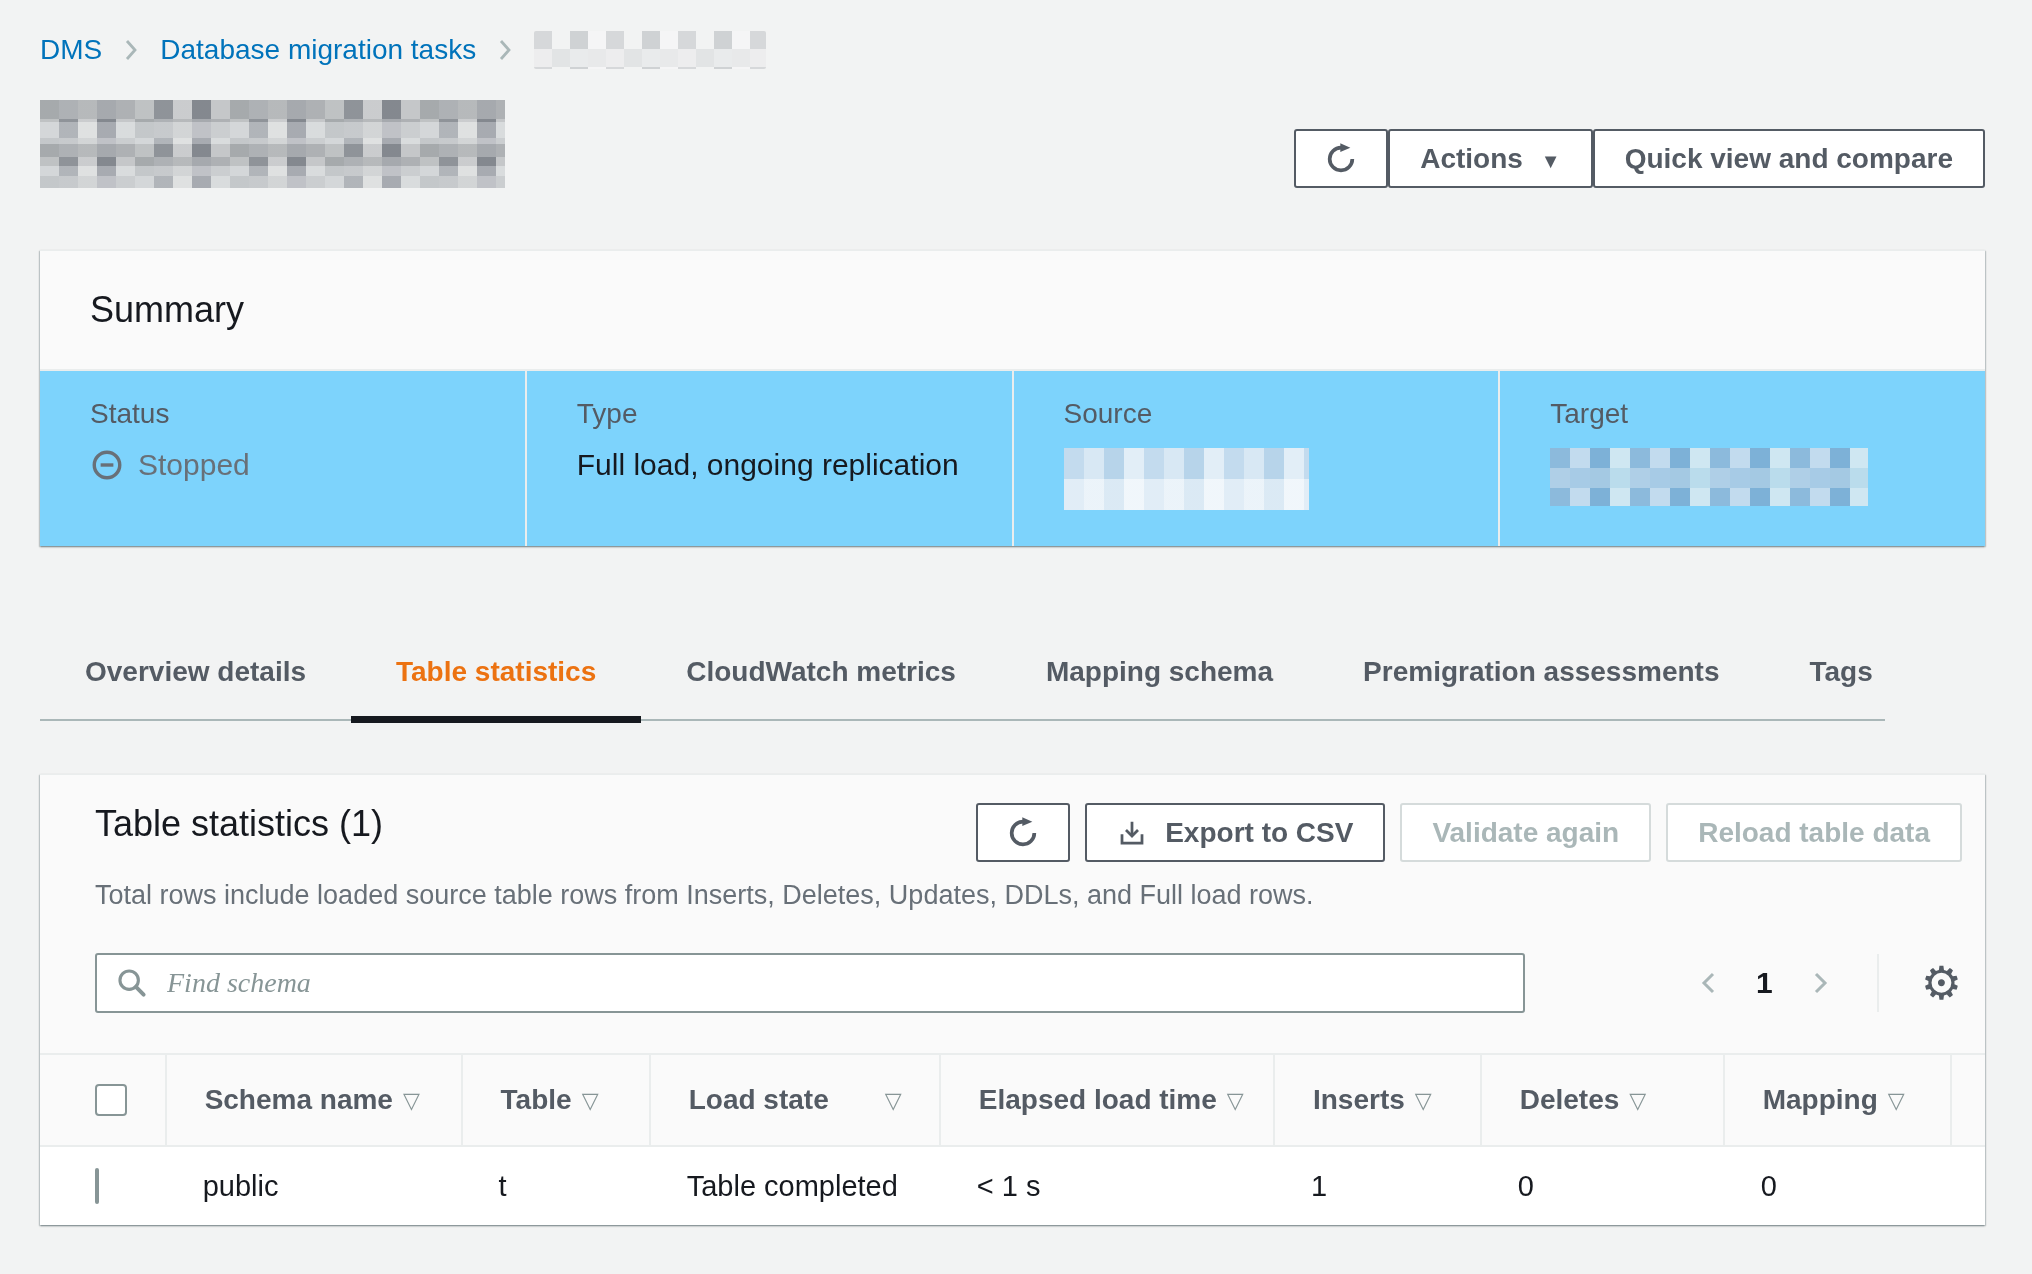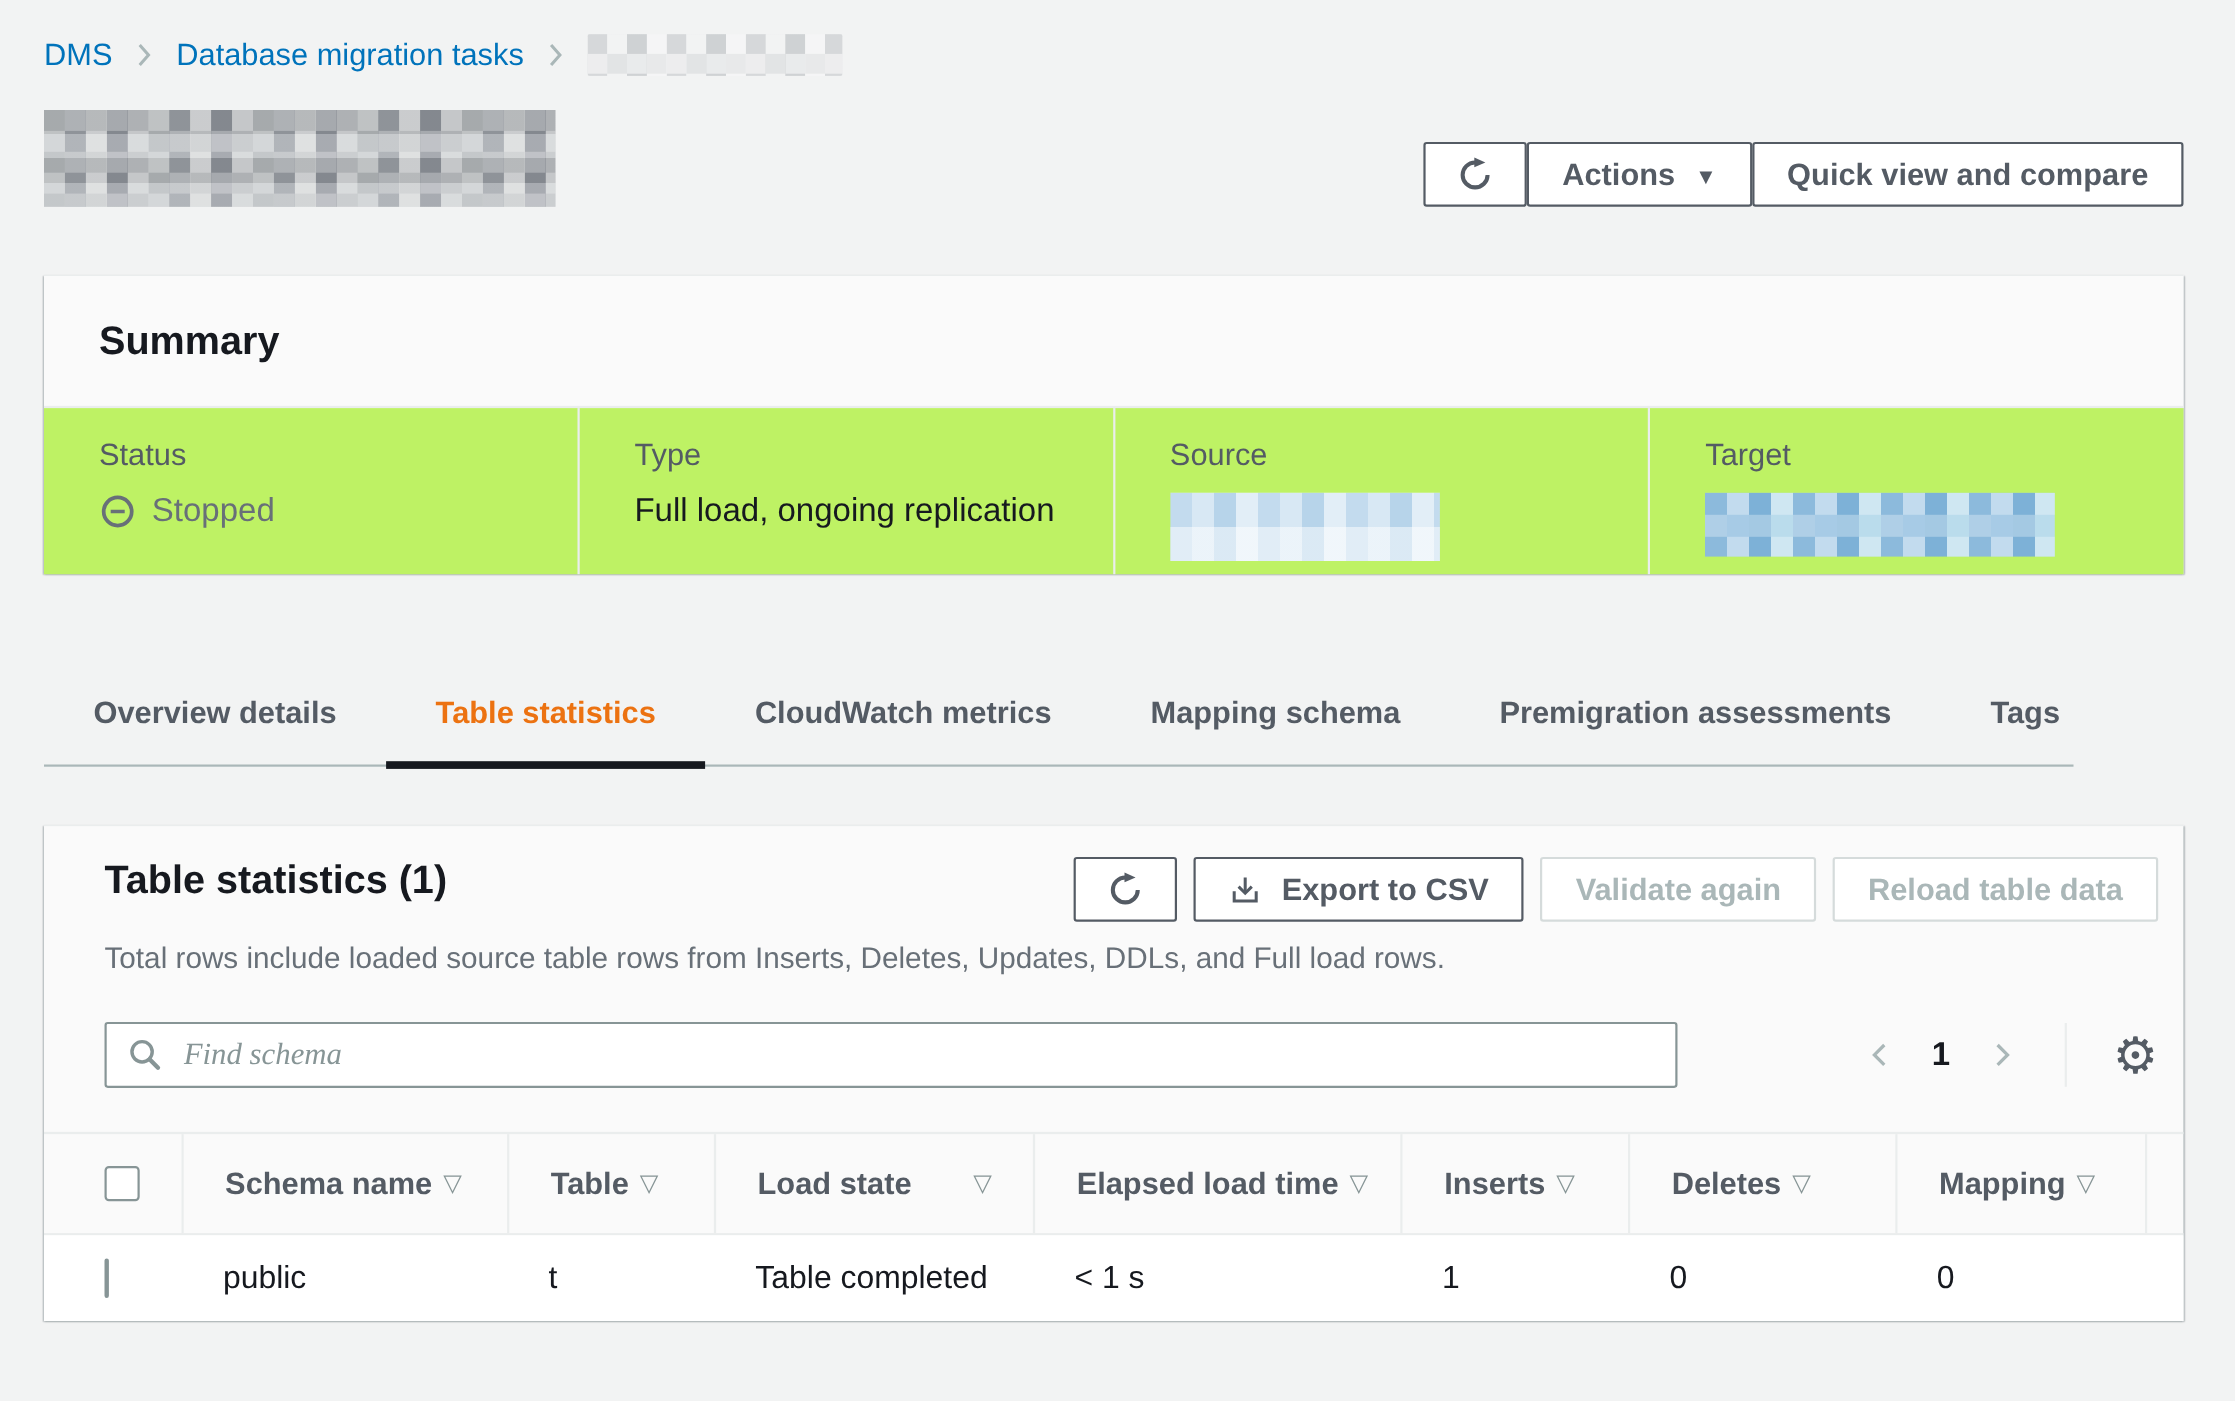--- a/index.html
+++ b/index.html
@@ -42,22 +42,22 @@
 
   
   .panel{
     background:#fff;border-top:1px solid #eaeded;
     box-shadow:0 1px 2px 0 rgba(0,28,36,.35),1px 1px 1px 0 rgba(0,28,36,.12),-1px 1px 1px 0 rgba(0,28,36,.12);
   }
 
   
   .summary-panel{margin-top:62px}
   .summary-head{height:118px;display:flex;align-items:center;padding:0 50px;background:#fafafa;border-bottom:2px solid #eaeded}
-  .panel-title{font-size:36px;font-weight:700;margin:0;color:#16191f}
-  .summary-body{display:flex;height:151px;background:#bef264}
+  .panel-title{font-size:36px;font-weight:400;margin:0;color:#16191f}
+  .summary-body{display:flex;height:175px;background:#7dd3fc}
   .sum-col{flex:1;padding:27px 0 0 50px;box-sizing:border-box}
   .sum-col + .sum-col{border-left:2px solid #eaeded}
   .sum-label{font-size:28px;color:#545b64;margin-bottom:18px}
   .sum-value{font-size:30px;color:#16191f}
   .status-value{display:flex;align-items:center;gap:14px;color:#687078}
   .redacted-source{
     width:245px;height:62px;
     background:
       repeating-linear-gradient(0deg, rgba(255,255,255,.5) 0 31px, rgba(0,0,0,0) 31px 62px),
       repeating-linear-gradient(90deg,#c3dbee 0 20px,#d8e8f4 20px 40px,#b7d4ea 40px 60px,#e2eef7 60px 80px);

